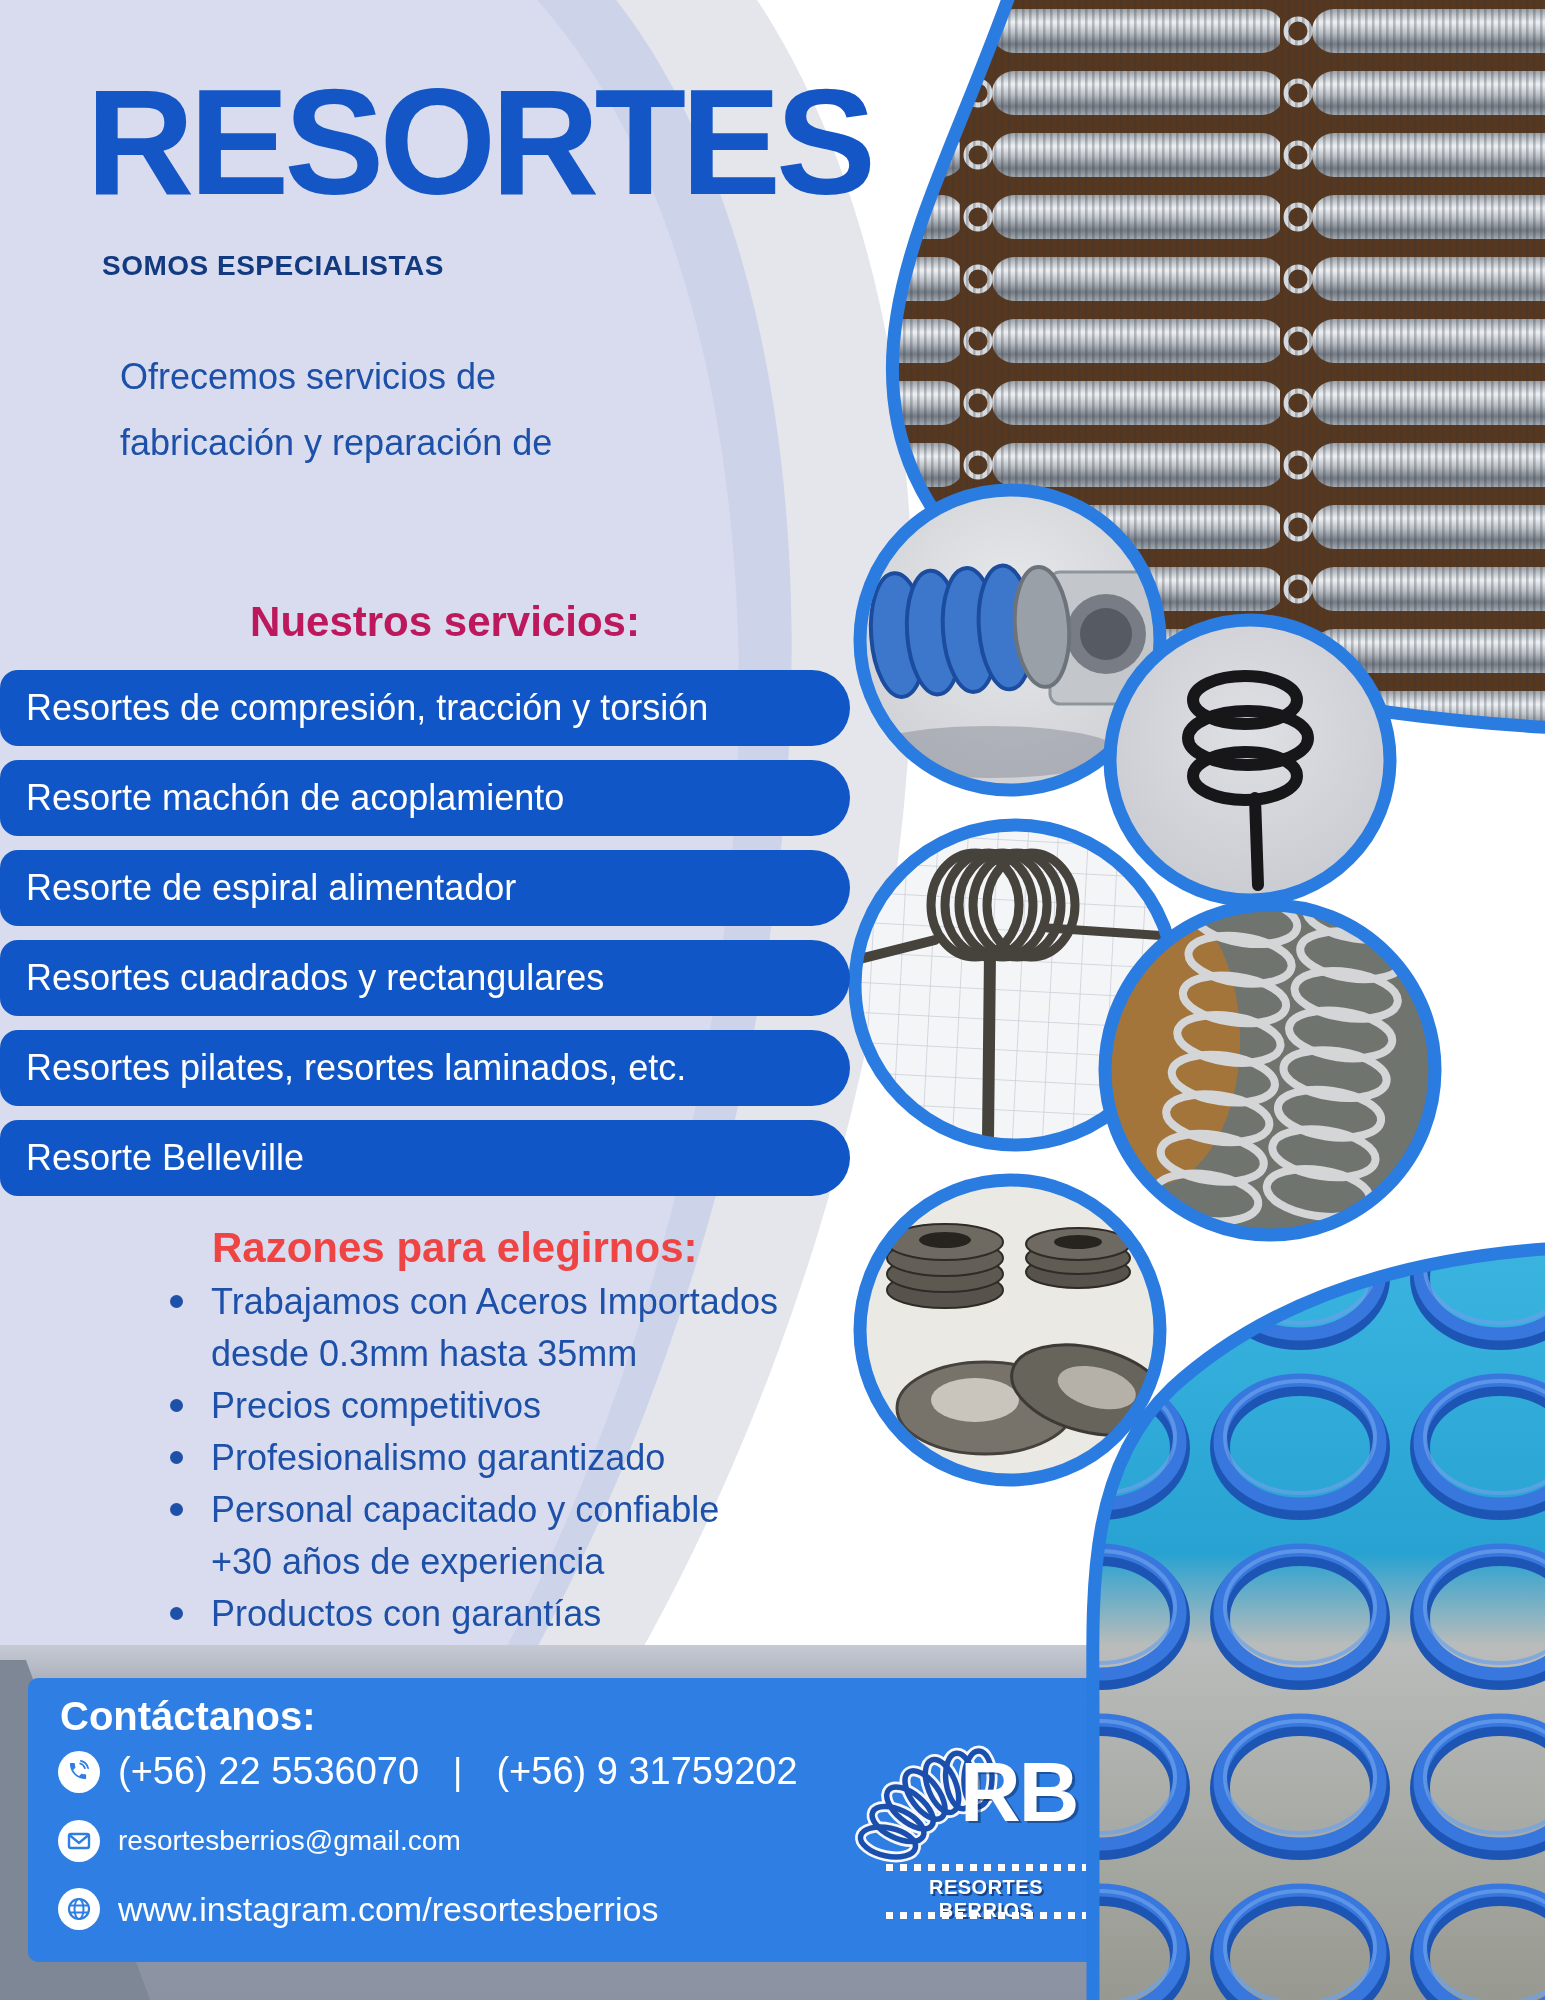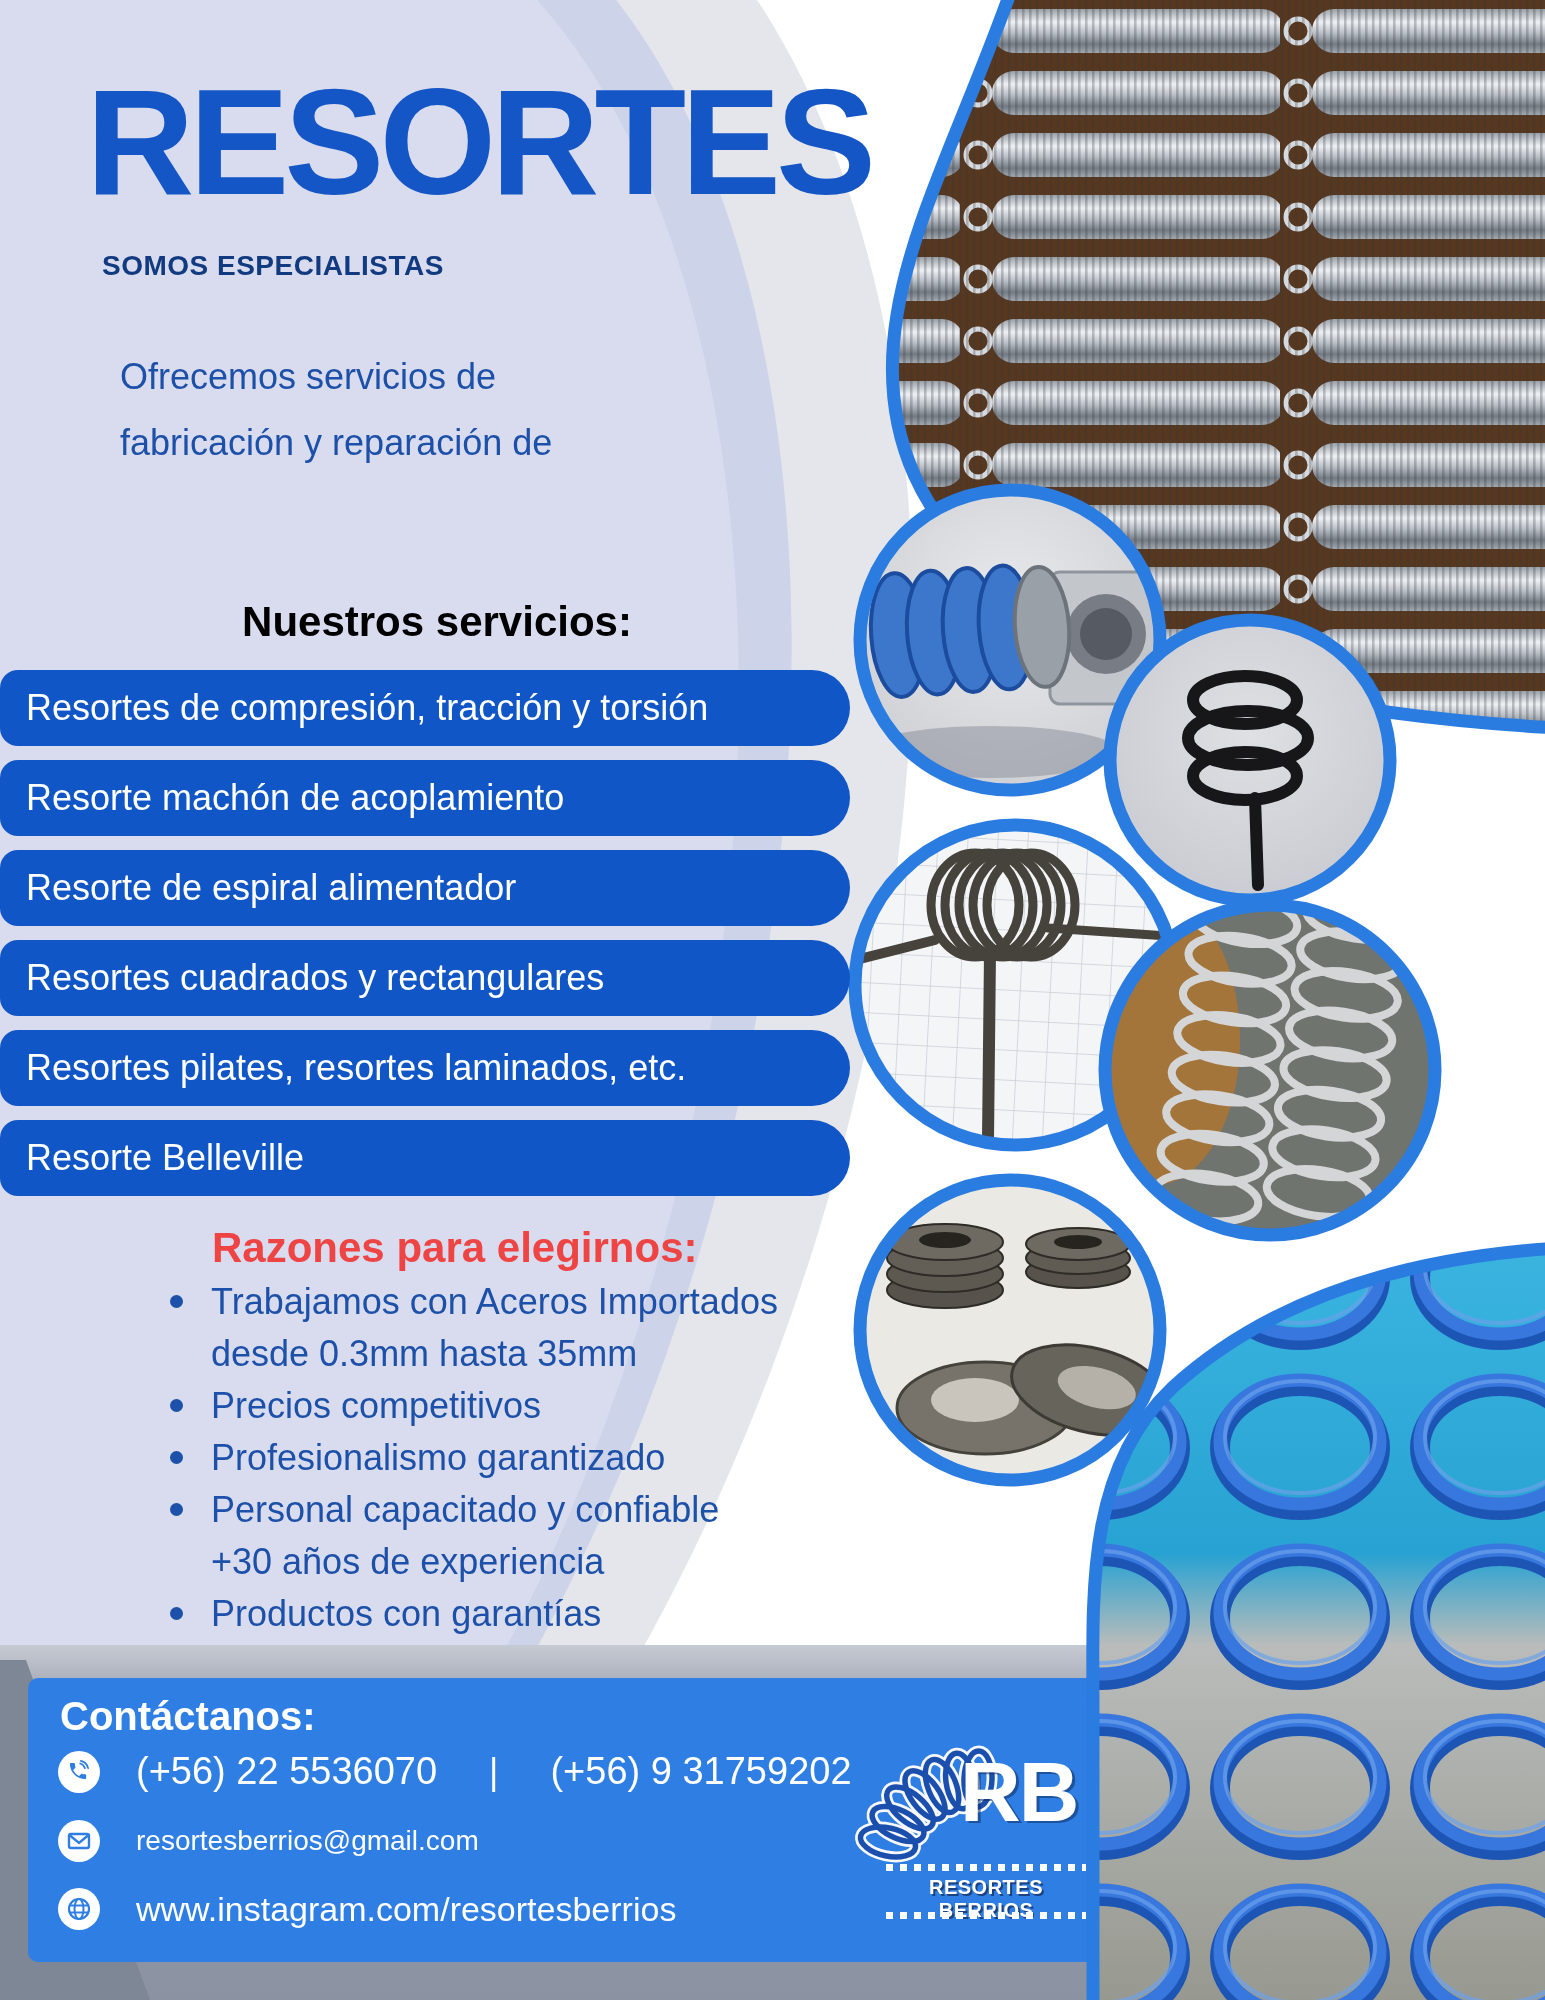--- a/index.html
+++ b/index.html
@@ -19,37 +19,37 @@
     background:linear-gradient(180deg,#c6cad3 0px,#a8aeba 40px,#939baa 130px,#8b93a2 100%);}
   .gray-wedge{position:absolute; left:0; top:1660px; width:150px; height:340px; z-index:2;
     background:#7e8796; clip-path:polygon(0 0, 26px 0, 100% 100%, 0 100%);}
 
   
   .content{position:absolute; inset:0; z-index:5; pointer-events:none;}
   .title{position:absolute; left:86px; top:66px; font-size:150px; line-height:1.02; font-weight:800;
     letter-spacing:-5px; color:#1456c5;}
   .subtitle{position:absolute; left:102px; top:250px; font-size:28px; font-weight:800; letter-spacing:.5px; color:#123a80;}
   .intro{position:absolute; left:120px; top:344px; font-size:36px; line-height:66px; font-weight:500; color:#1d50a8;}
-  .services-heading{position:absolute; left:12px; top:598px; width:850px; text-align:center;
-    font-size:42px; font-weight:700; color:#000000;}
+  .services-heading{position:absolute; left:20px; top:598px; width:850px; text-align:center;
+    font-size:42px; font-weight:700; color:#be185d;}
   .pills{position:absolute; left:0; top:670px; width:850px;}
   .pill{width:850px; height:76px; margin-bottom:14px; background:#1156c6;
     border-radius:18px 38px 38px 18px; display:flex; align-items:center;
     padding-left:26px; box-sizing:border-box; color:#ffffff; font-size:36px; font-weight:500;}
   .reasons-heading{position:absolute; left:212px; top:1224px; font-size:42px; font-weight:700; color:#ef4444;}
   .reasons{position:absolute; left:170px; top:1280px;}
   .reason-row{display:flex; align-items:flex-start; height:52px;}
   .reason-dot{width:13px; height:13px; border-radius:50%; background:#1d50a8; margin-top:15px; flex:0 0 13px;}
   .reason-text{margin-left:28px; font-size:36px; line-height:44px; font-weight:500; color:#1d50a8; white-space:nowrap;}
 
   
   .panel{position:absolute; left:28px; top:1678px; width:1082px; height:284px; background:#2f7ee3;
     border-radius:10px; z-index:3;padding-left:40px;}
   .panel-heading{position:absolute; left:32px; top:16px; font-size:40px; font-weight:700; color:#ffffff;}
-  .c-row{position:absolute; left:30px; display:flex; align-items:center; gap:36px; color:#ffffff;}
+  .c-row{position:absolute; left:30px; display:flex; align-items:center; gap:18px; color:#ffffff;}
   .c-row .icon{flex:0 0 42px; width:42px; height:42px;}
   .row-phone{top:72px; font-size:38px; font-weight:500;}
   .row-email{top:142px; font-size:28px; font-weight:400;}
   .row-web{top:210px; font-size:34px; font-weight:500;}
   .phone-sep{margin:0 16px; font-size:36px;}
 
   
   .logo{position:absolute; left:872px; top:1742px; width:220px; height:196px; z-index:6;}
   .logo-spring{position:absolute; left:0; top:4px; overflow:visible;}
   .logo-initials{position:absolute; left:88px; top:2px; font-size:84px; font-weight:800; letter-spacing:-2px;

